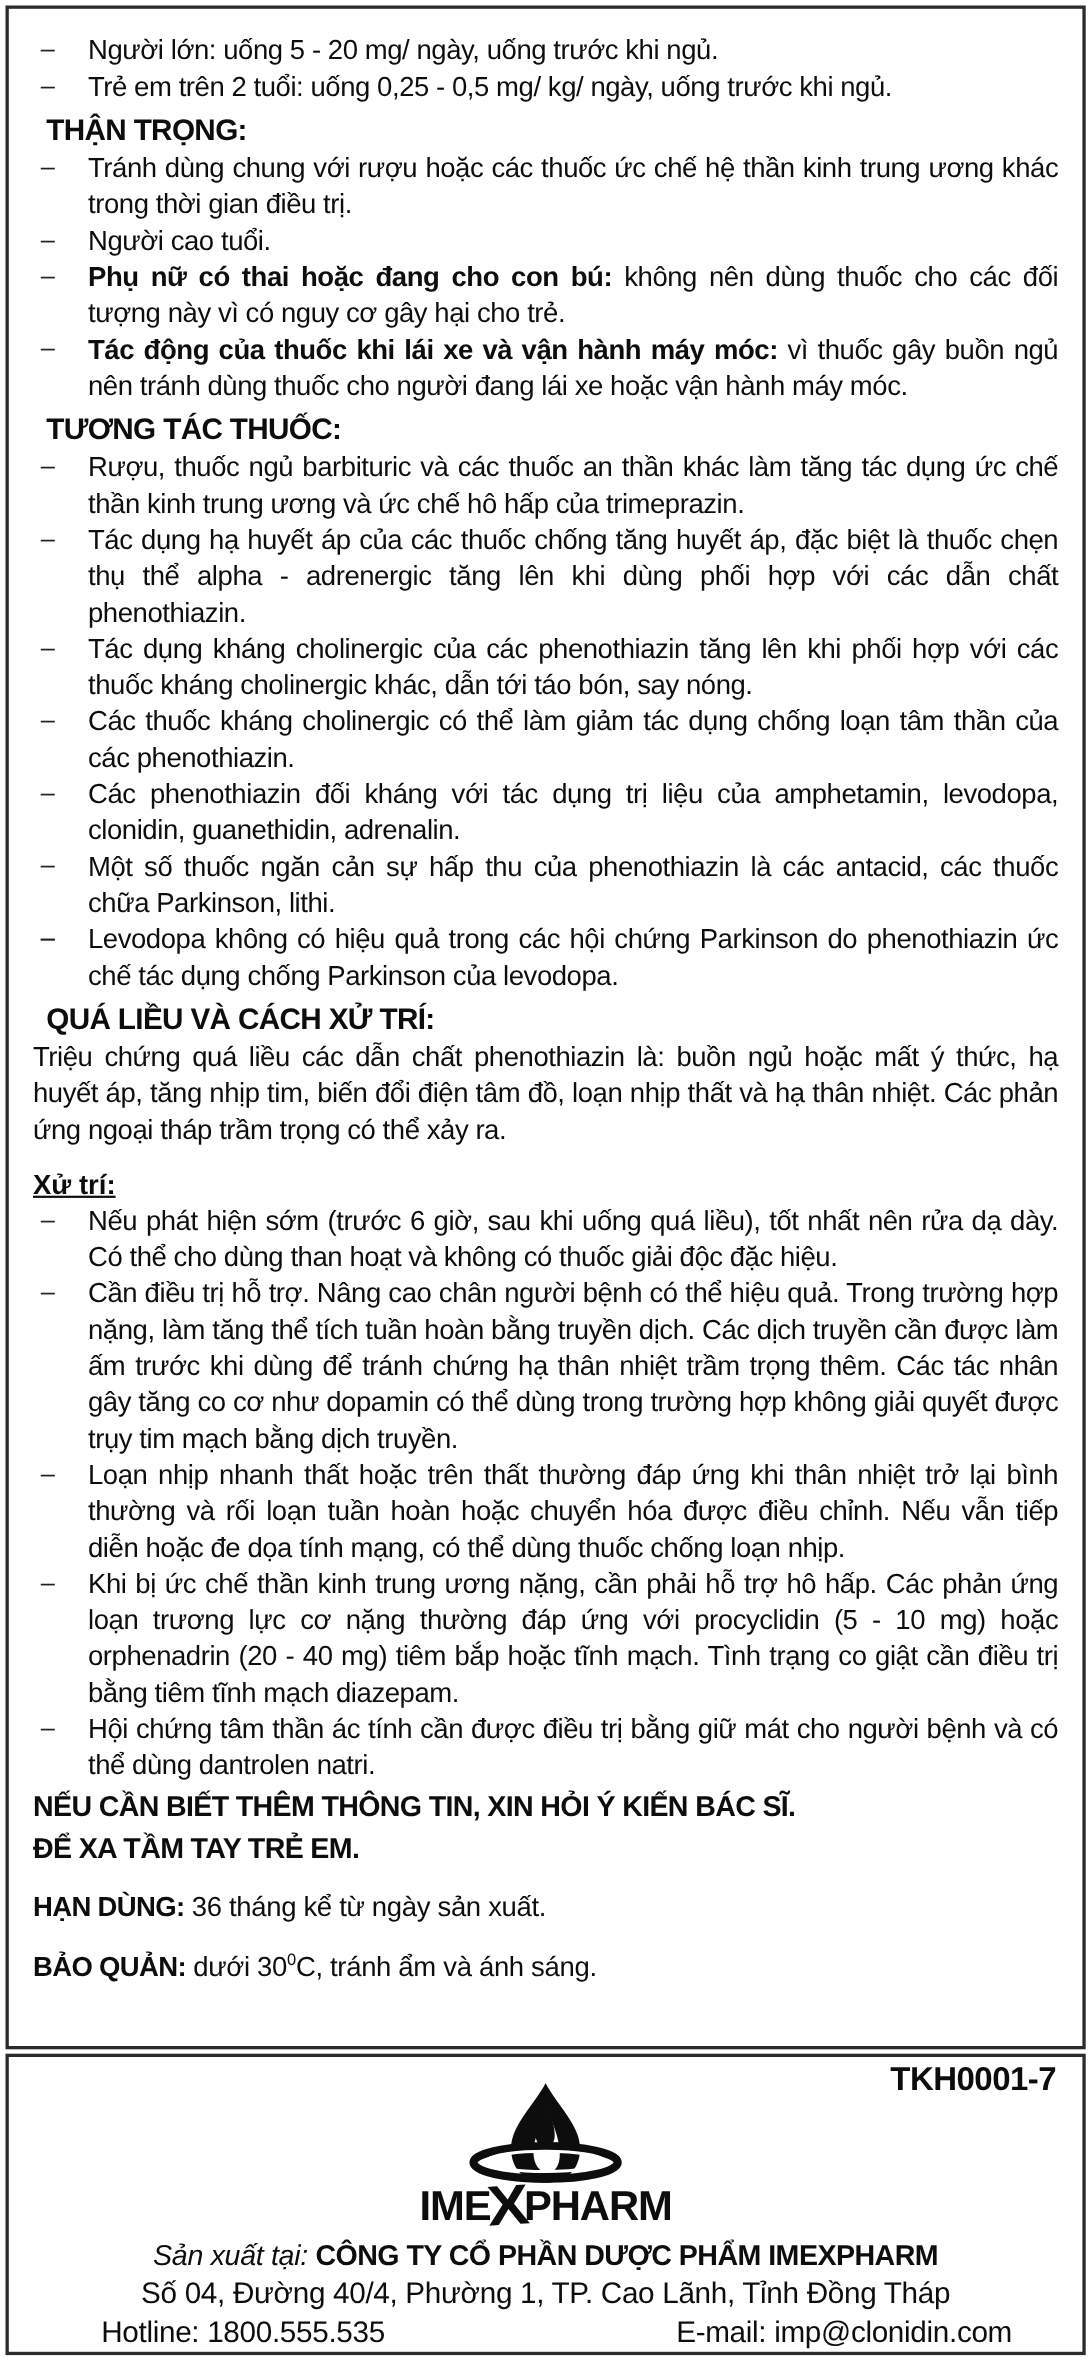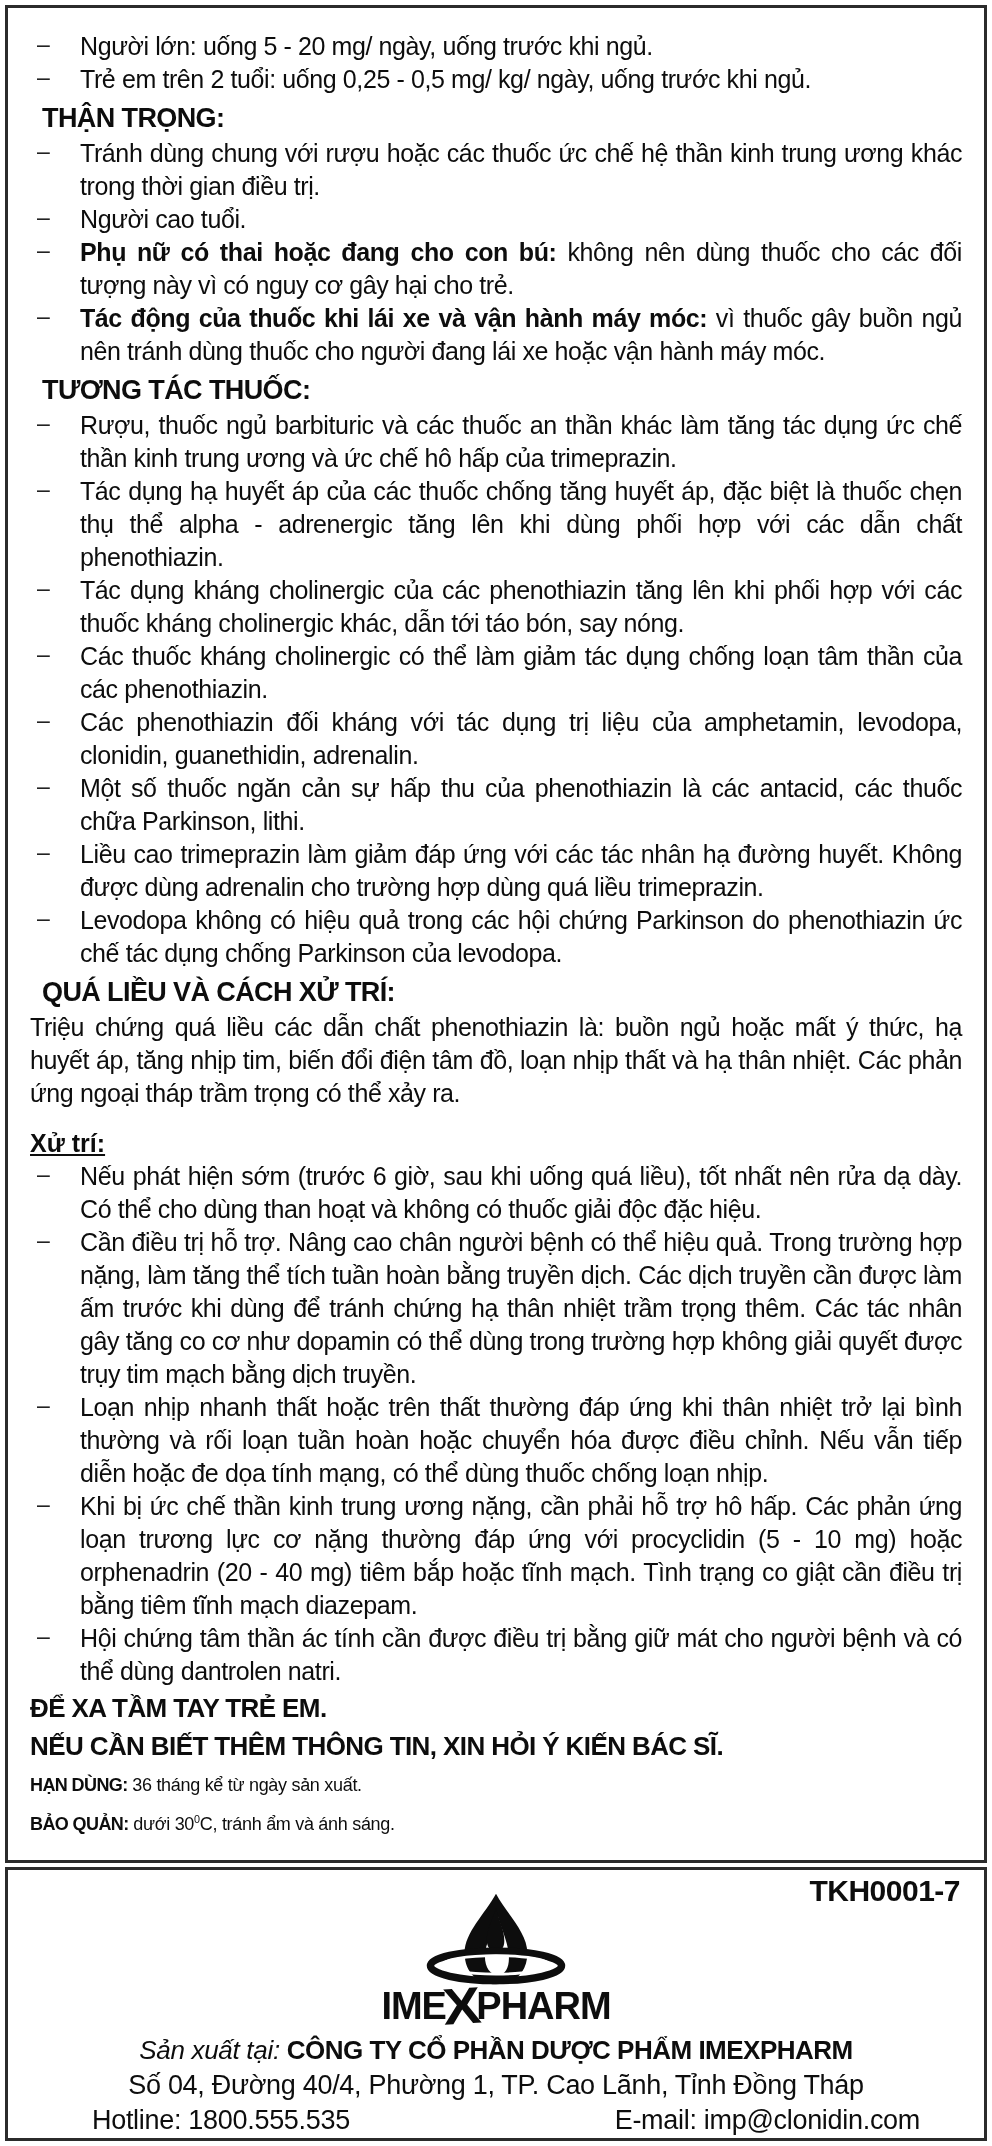--- a/index.html
+++ b/index.html
@@ -20,21 +20,21 @@
   .t{font-size:25px;line-height:33px;letter-spacing:-0.4px;}
   .li{position:relative;padding-left:50px;text-align:justify;}
   .li .dash{position:absolute;left:7px;top:-2px;font-size:23px;color:#222;}
   .h{
     font-weight:bold;font-size:27px;line-height:35px;letter-spacing:-0.6px;
     margin:5px 0 1px 12px;
   }
   .plain{text-align:justify;}
   .xutri{font-weight:bold;text-decoration:underline;font-size:25px;line-height:34px;margin-top:16px;}
   .warn{font-weight:bold;font-size:26px;line-height:36px;letter-spacing:-0.6px;margin-top:2px;}
-  .kvline{font-size:18px;line-height:36px;margin-top:3px;letter-spacing:-0.3px;}
+  .kvline{font-size:25px;line-height:36px;margin-top:18px;letter-spacing:-0.3px;}
   .kvline b{letter-spacing:-0.6px;}
   sup{font-size:60%;vertical-align:super;line-height:0;}
 
   
   .code{position:absolute;top:4px;right:24px;font-weight:bold;font-size:30px;letter-spacing:-0.5px;}
   .logo-wrap{text-align:center;margin-top:20px;line-height:0;}
   .wordmark{
     text-align:center;font-weight:bold;font-size:38px;letter-spacing:-1px;
     margin-top:-2px;line-height:40px;
   }
@@ -101,21 +101,20 @@
   <div class="li t">
     <span class="dash">–</span>
     <span>Các phenothiazin đối kháng với tác dụng trị liệu của amphetamin, levodopa, clonidin, guanethidin, adrenalin.</span>
   </div>
   <div class="li t">
     <span class="dash">–</span>
     <span>Một số thuốc ngăn cản sự hấp thu của phenothiazin là các antacid, các thuốc chữa Parkinson, lithi.</span>
   </div>
   <div class="li t">
     <span class="dash">–</span>
-    <span>Liều cao trimeprazin làm giảm đáp ứng với các tác nhân hạ đường huyết. Không được dùng adrenalin cho trường hợp dùng quá liều trimeprazin.</span>
   </div>
   <div class="li t">
     <span class="dash">–</span>
     <span>Levodopa không có hiệu quả trong các hội chứng Parkinson do phenothiazin ức chế tác dụng chống Parkinson của levodopa.</span>
   </div>
 
   <div class="h">QUÁ LIỀU VÀ CÁCH XỬ TRÍ:</div>
   <div class="t plain">Triệu chứng quá liều các dẫn chất phenothiazin là: buồn ngủ hoặc mất ý thức, hạ huyết áp, tăng nhịp tim, biến đổi điện tâm đồ, loạn nhịp thất và hạ thân nhiệt. Các phản ứng ngoại tháp trầm trọng có thể xảy ra.</div>
   <div class="xutri">Xử trí:</div>
   <div class="li t">
@@ -132,22 +131,22 @@
   </div>
   <div class="li t">
     <span class="dash">–</span>
     <span>Khi bị ức chế thần kinh trung ương nặng, cần phải hỗ trợ hô hấp. Các phản ứng loạn trương lực cơ nặng thường đáp ứng với procyclidin (5 - 10 mg) hoặc orphenadrin (20 - 40 mg) tiêm bắp hoặc tĩnh mạch. Tình trạng co giật cần điều trị bằng tiêm tĩnh mạch diazepam.</span>
   </div>
   <div class="li t">
     <span class="dash">–</span>
     <span>Hội chứng tâm thần ác tính cần được điều trị bằng giữ mát cho người bệnh và có thể dùng dantrolen natri.</span>
   </div>
 
+  <div class="warn">NẾU CẦN BIẾT THÊM THÔNG TIN, XIN HỎI Ý KIẾN BÁC SĨ.</div>
   <div class="warn">ĐỂ XA TẦM TAY TRẺ EM.</div>
-  <div class="warn">NẾU CẦN BIẾT THÊM THÔNG TIN, XIN HỎI Ý KIẾN BÁC SĨ.</div>
   <div class="kvline"><b>HẠN DÙNG:</b><span> 36 tháng kể từ ngày sản xuất.</span></div>
   <div class="kvline"><b>BẢO QUẢN:</b><span> dưới 30</span><sup>0</sup><span>C, tránh ẩm và ánh sáng.</span></div>
 </div>
 
 <div id="footer" class="box">
   <div class="code">TKH0001-7</div>
 
   <div class="logo-wrap">
     <svg width="150" height="96" viewBox="0 0 160 104" aria-hidden="true">
       <path d="M80,2 C68,24 46,44 46,66 C46,88 61,100 80,100 C99,100 114,88 114,66 C114,44 92,24 80,2 Z" fill="#0d0d0d"></path>

